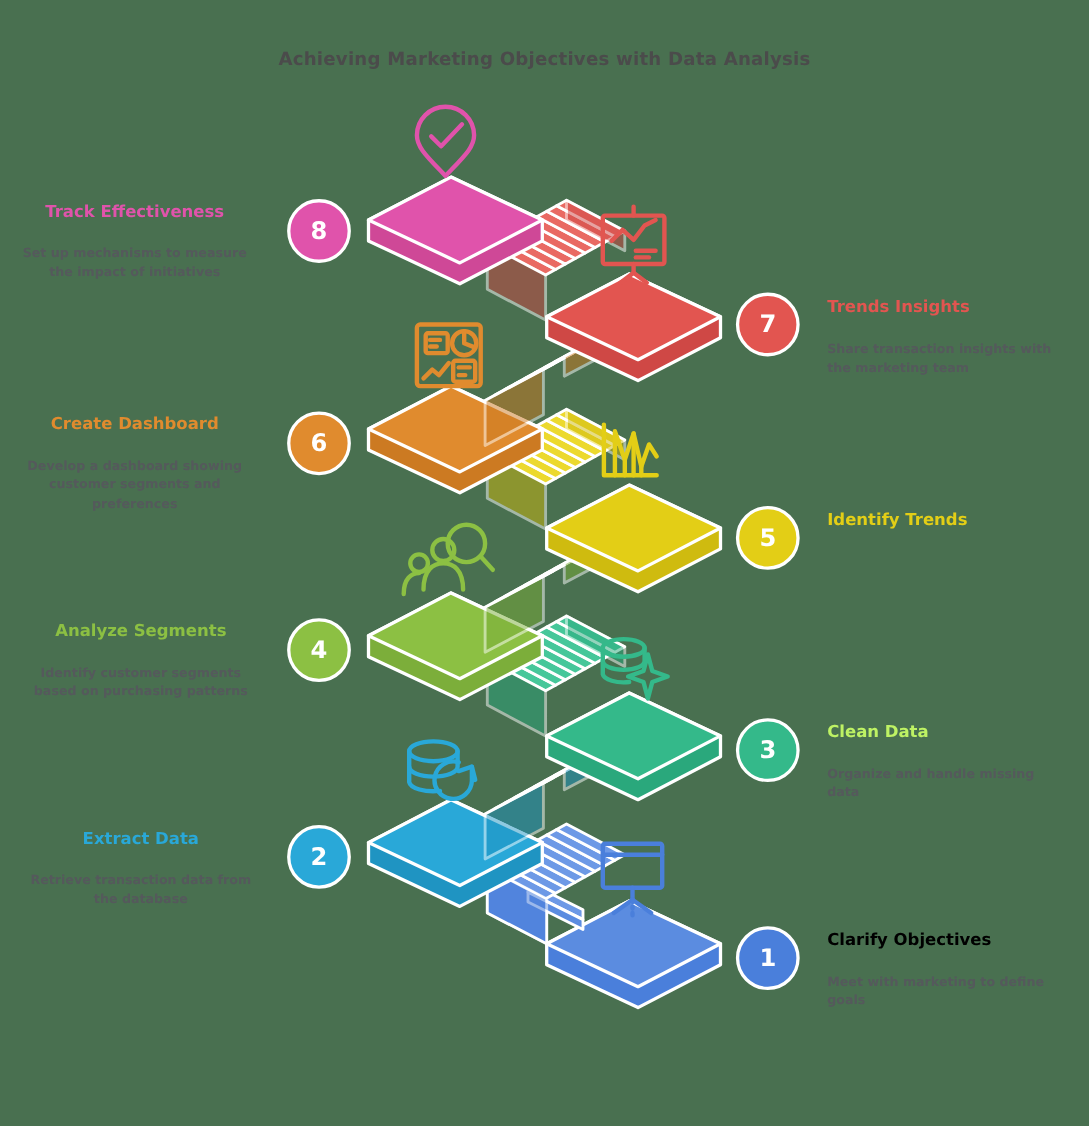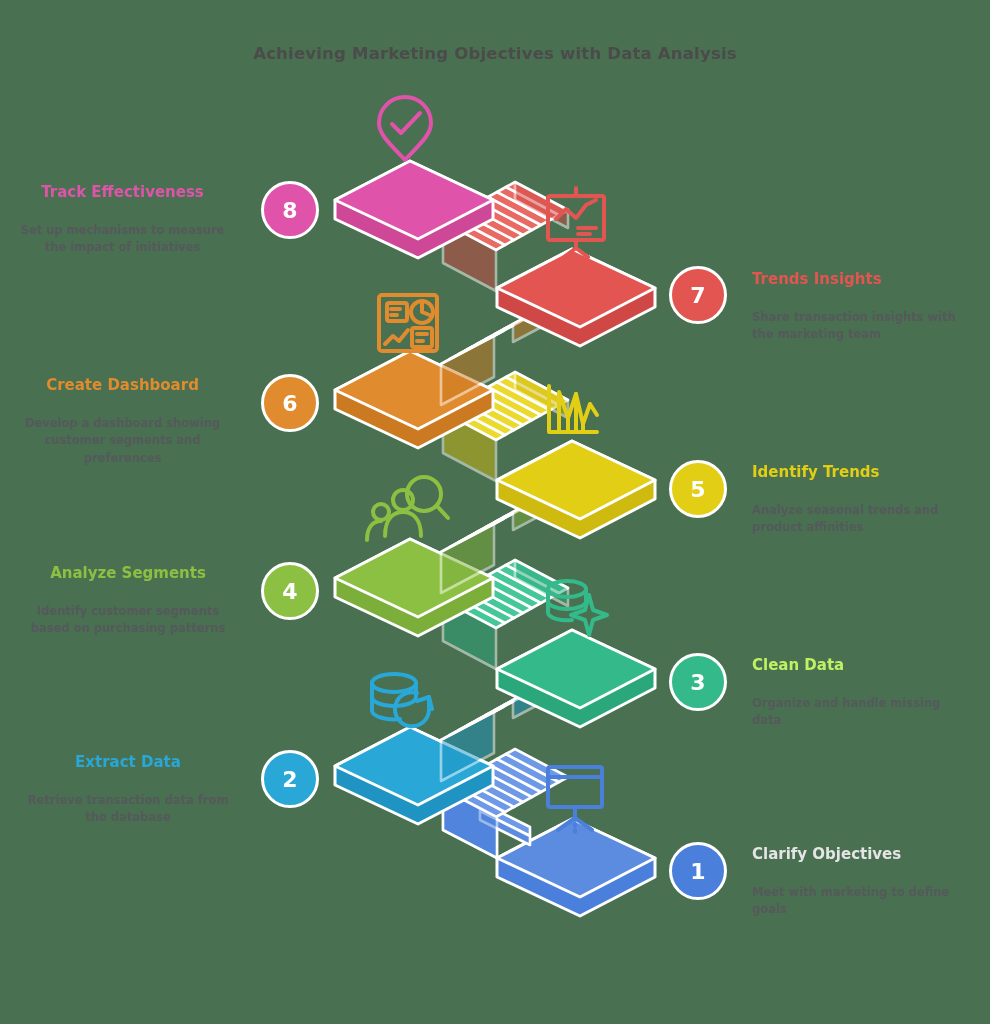--- a/index.html
+++ b/index.html
@@ -279,21 +279,20 @@
   <div class="step left" style="left:20px;top:376px;width:205px;">
     <div class="head" style="color:#e08b2e;">Create Dashboard</div>
     <div class="desc">Develop a dashboard showing customer segments and preferences</div>
   </div>
   <div class="badge" style="left:261px;top:374px;background:#e08b2e;">
     <span>6</span>
   </div>
 
   <div class="step right" style="left:752px;top:463px;width:220px;">
     <div class="head" style="color:#e3ce16;">Identify Trends</div>
-    <div class="desc">Analyze seasonal trends and product affinities</div>
   </div>
   <div class="badge" style="left:669px;top:460px;background:#e3ce16;">
     <span>5</span>
   </div>
 
   <div class="step left" style="left:20px;top:564px;width:216px;">
     <div class="head" style="color:#8cc043;">Analyze Segments</div>
     <div class="desc">Identify customer segments based on purchasing patterns</div>
   </div>
   <div class="badge" style="left:261px;top:562px;background:#8cc043;">
@@ -310,20 +309,20 @@
 
   <div class="step left" style="left:20px;top:753px;width:216px;">
     <div class="head" style="color:#29a8d8;">Extract Data</div>
     <div class="desc">Retrieve transaction data from the database</div>
   </div>
   <div class="badge" style="left:261px;top:750px;background:#29a8d8;">
     <span>2</span>
   </div>
 
   <div class="step right" style="left:752px;top:845px;width:220px;">
-    <div class="head" style="color:#e5e5e5;">Clarify Objectives</div>
+    <div class="head" style="color:#000000;">Clarify Objectives</div>
     <div class="desc">Meet with marketing to define goals</div>
   </div>
   <div class="badge" style="left:669px;top:842px;background:#4a7fdb;">
     <span>1</span>
   </div>
 
 </div>
 
 </body></html>

